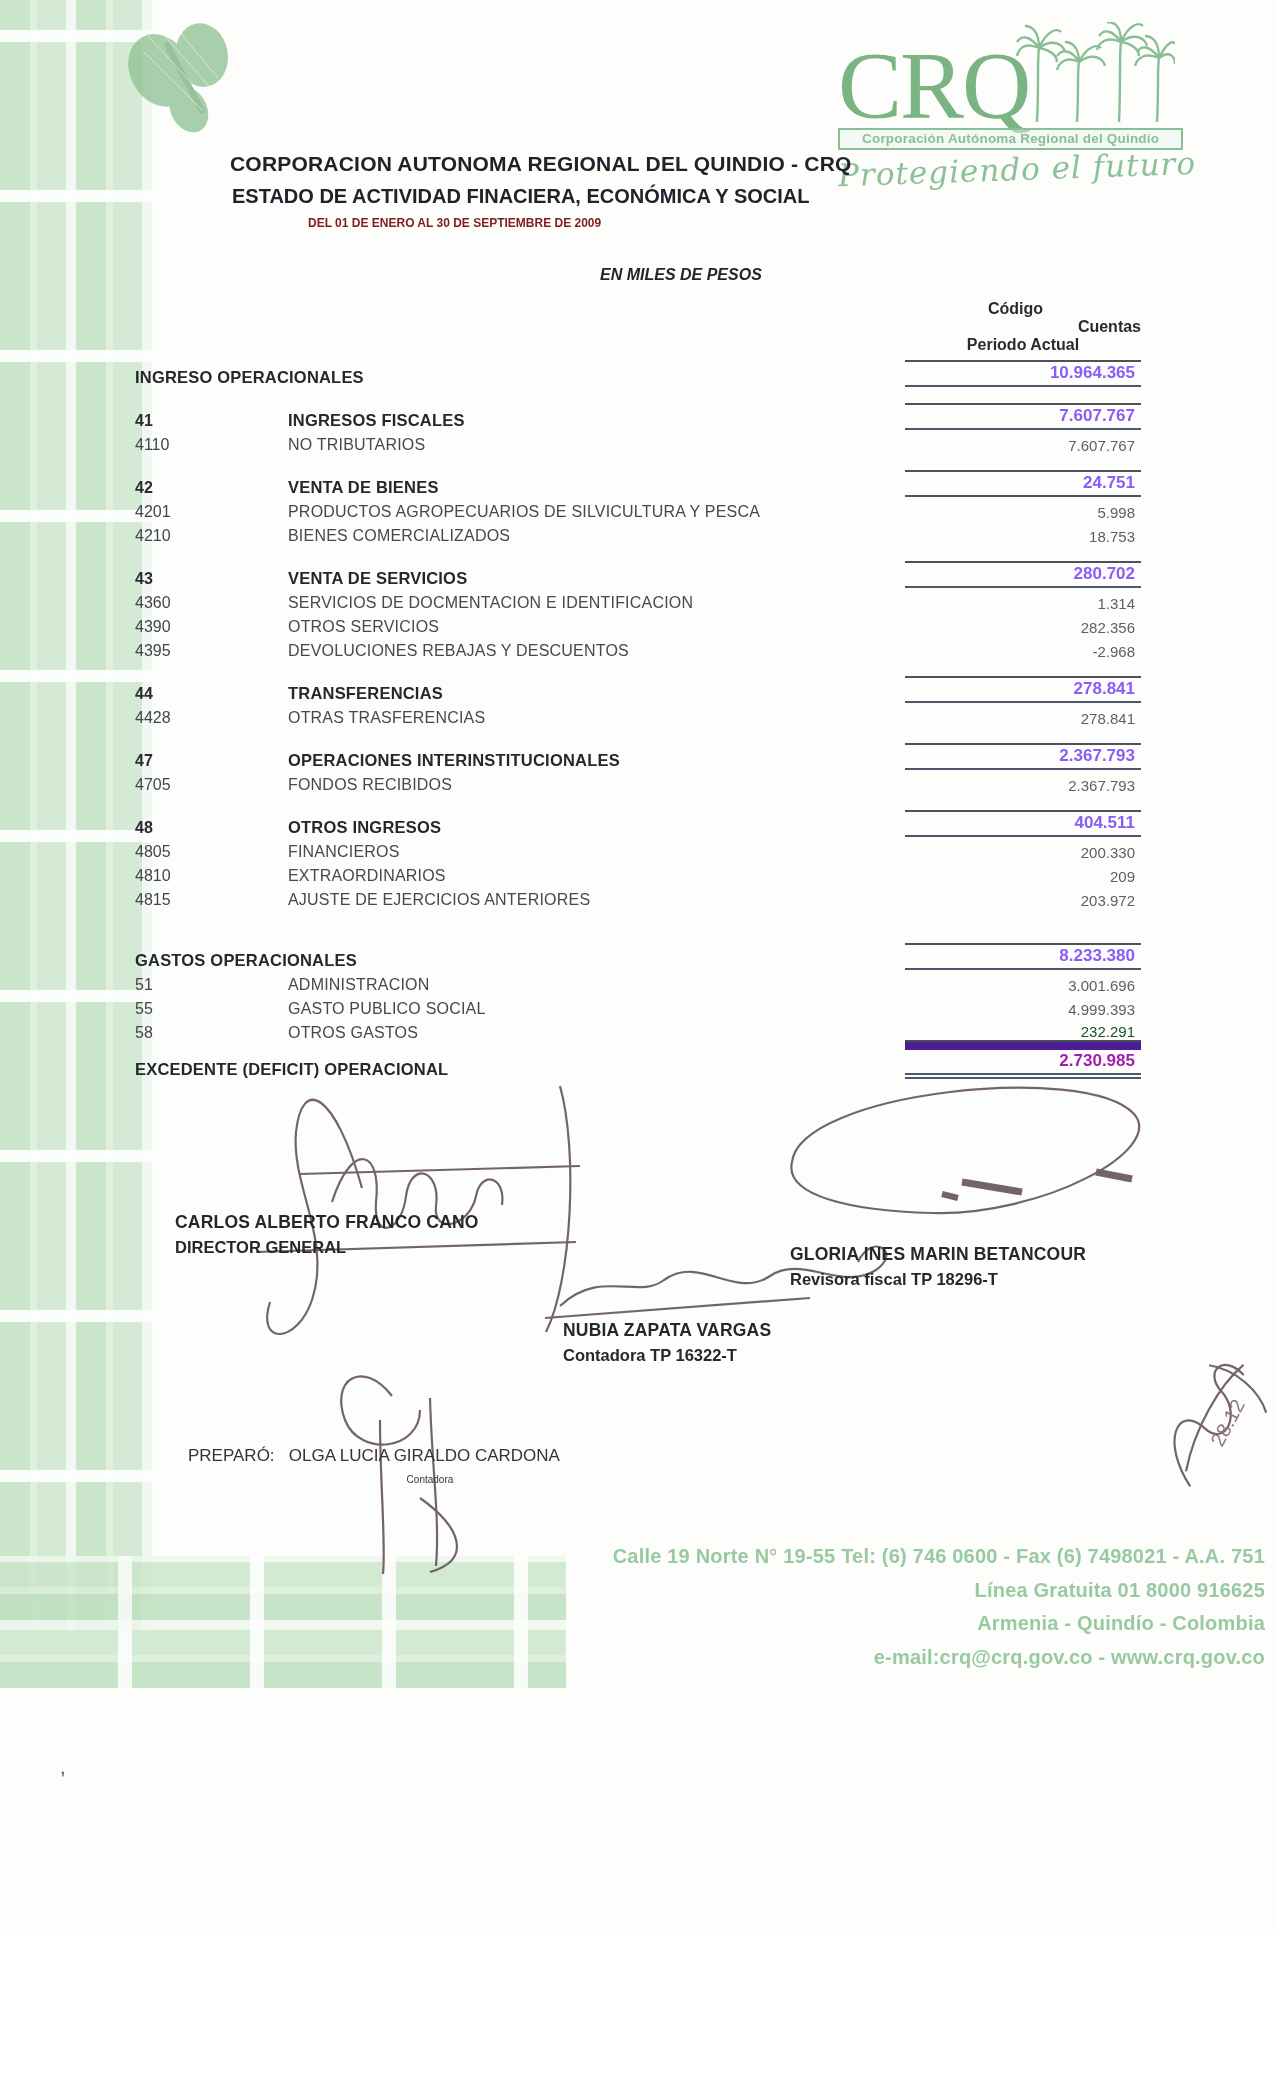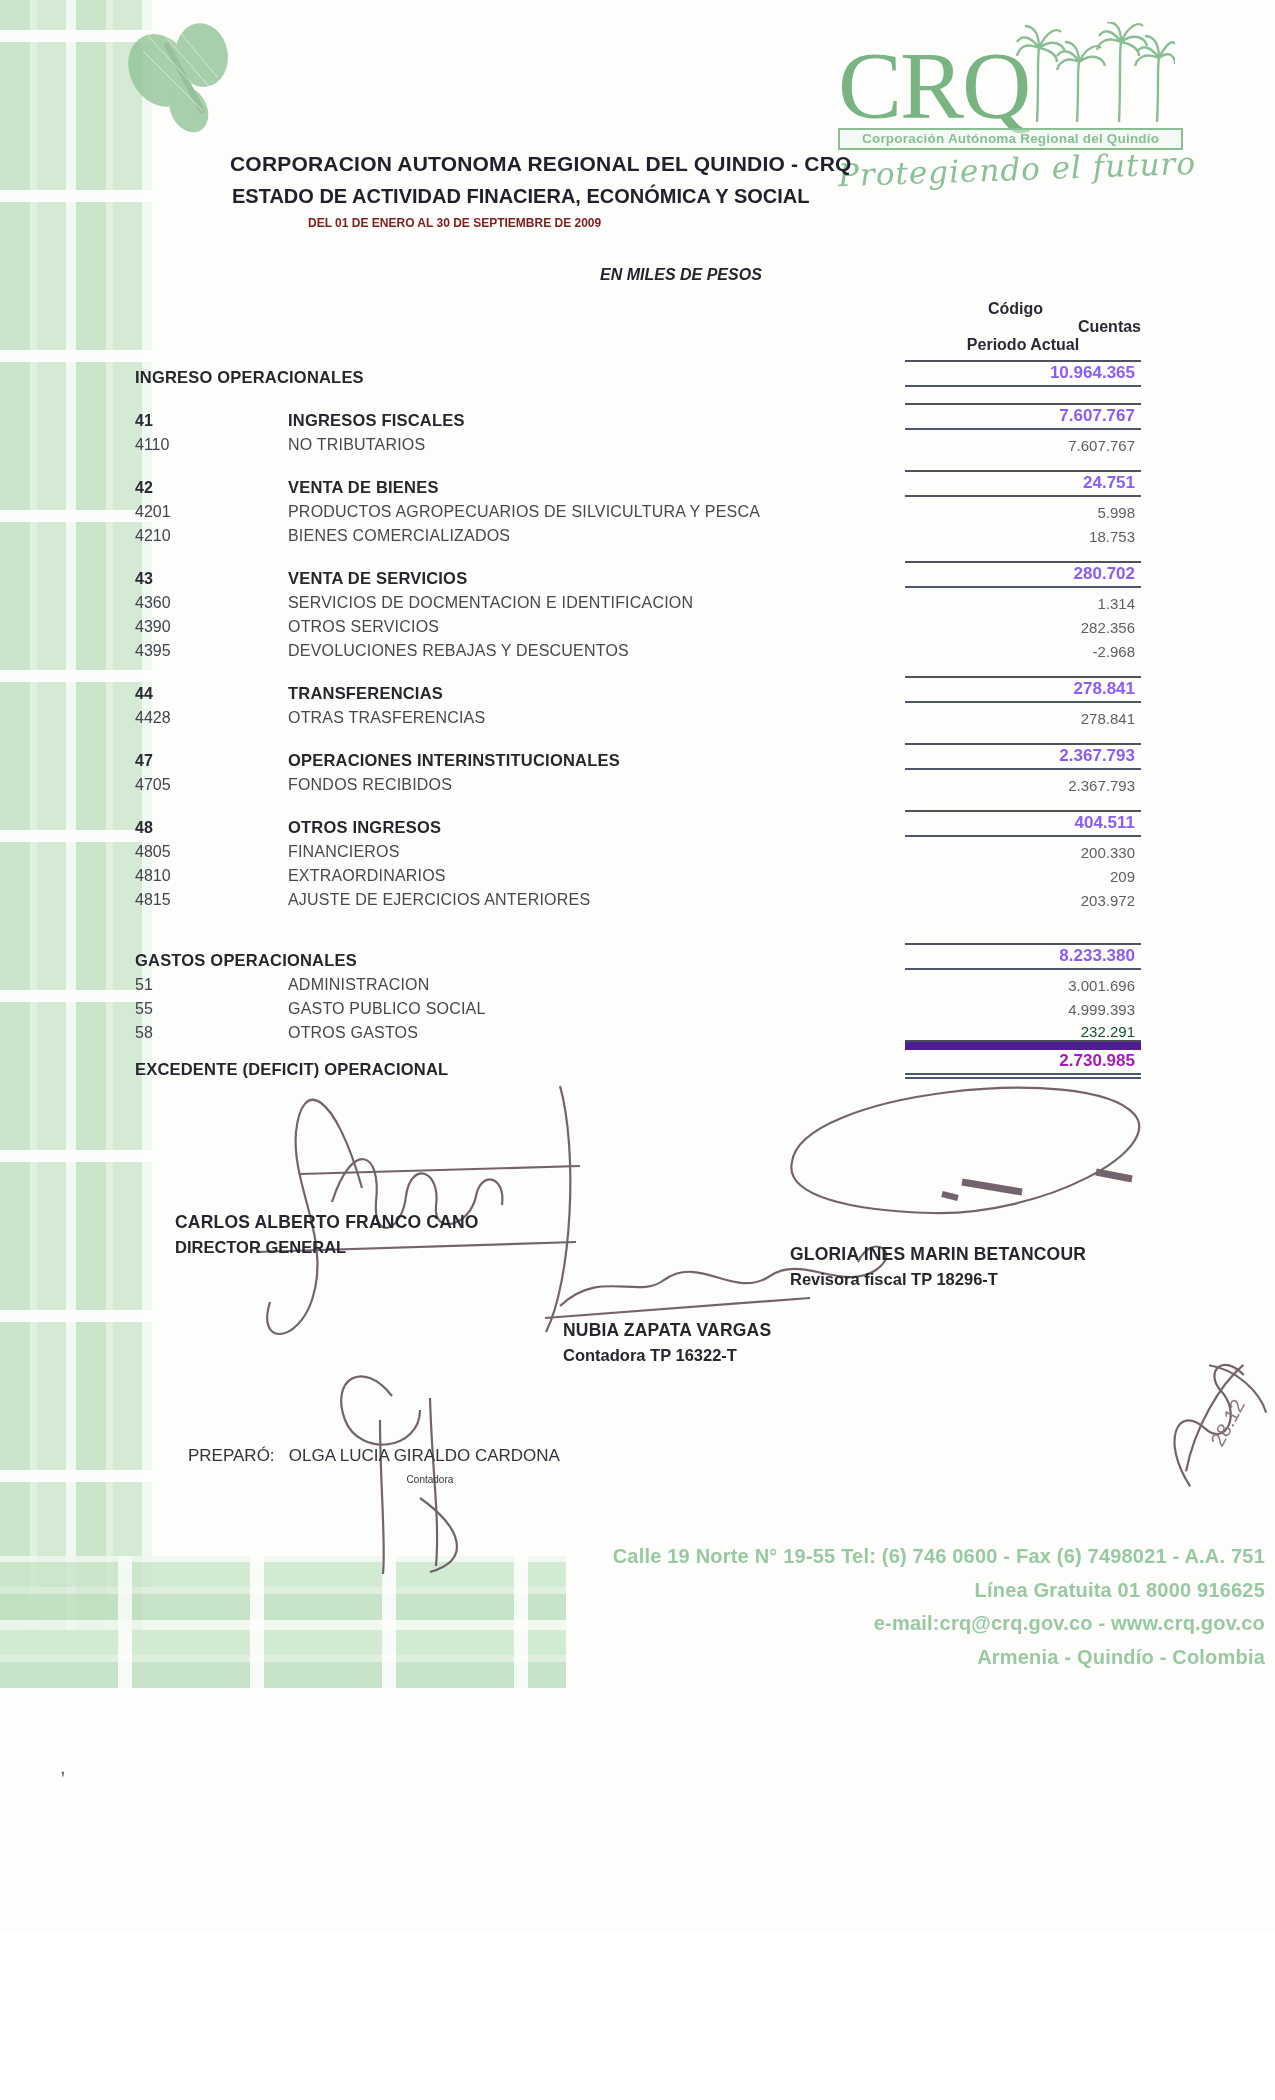--- a/index.html
+++ b/index.html
@@ -293,19 +293,19 @@
     <div class="p-line1">
       <span>PREPARÓ:</span>&nbsp;&nbsp;
       <span>OLGA LUCIA GIRALDO CARDONA</span>
     </div>
     <div class="p-line2">Contadora</div>
   </div>
 
   <div class="footer">
     <div>Calle 19 Norte N° 19-55 Tel: (6) 746 0600 - Fax (6) 7498021 - A.A. 751</div>
     <div>Línea Gratuita 01 8000 916625</div>
+    <div>Armenia - Quindío - Colombia</div>
     <div>e-mail:crq@crq.gov.co - www.crq.gov.co</div>
-    <div>Armenia - Quindío - Colombia</div>
   </div>
 
   <div class="stray">,</div>
 
 </div>
 
 </body></html>

